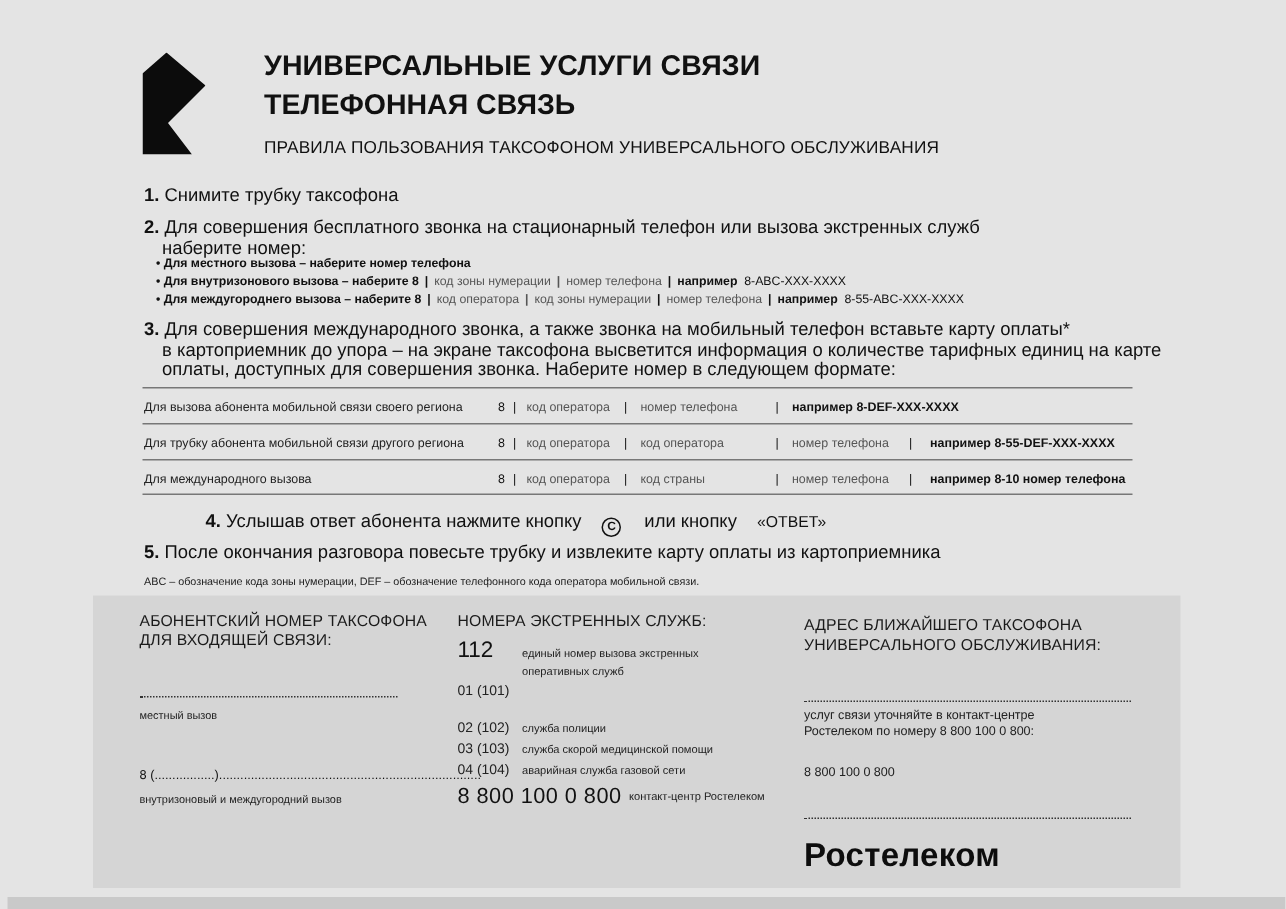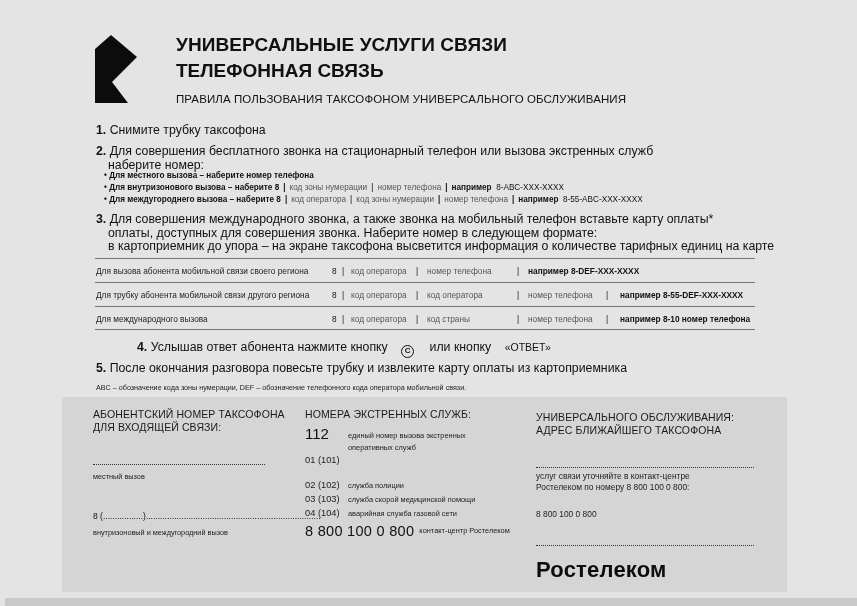--- a/index.html
+++ b/index.html
@@ -100,22 +100,22 @@
     <span class="strong">• Для внутризонового вызова – наберите  8</span><span class="sep">|</span><span class="muted">код зоны нумерации</span><span class="sep muted">|</span><span class="muted">номер телефона</span><span class="sep">|</span><span class="strong">например</span>&nbsp;&nbsp;<span>8-ABC-XXX-XXXX</span>
   </div>
   <div class="row">
     <span class="strong">• Для междугороднего вызова – наберите 8</span><span class="sep">|</span><span class="muted">код оператора</span><span class="sep muted">|</span><span class="muted">код зоны нумерации</span><span class="sep">|</span><span class="muted">номер телефона</span><span class="sep">|</span><span class="strong">например</span>&nbsp;&nbsp;<span>8-55-ABC-XXX-XXXX</span>
   </div>
 </div>
 
 <div class="abs s3">
   <b>3.</b>
   <span>Для совершения международного звонка, а также звонка на мобильный телефон вставьте карту оплаты*</span>
+  <span class="cont">в картоприемник до упора – на экране таксофона высветится информация о количестве тарифных единиц на карте</span>
   <span class="cont">оплаты, доступных для совершения звонка. Наберите номер в следующем формате:</span>
-  <span class="cont">в картоприемник до упора – на экране таксофона высветится информация о количестве тарифных единиц на карте</span>
 </div>
 
 <div class="abs table">
   <div class="trow">
     <span class="tlabel" style="left:1px">Для вызова абонента мобильной связи своего региона</span>
     <span class="tbold" style="left:237px; font-weight:400">8</span>
     <span style="left:247px">|</span>
     <span class="tmuted" style="left:256px">код оператора</span>
     <span style="left:321px">|</span>
     <span class="tmuted" style="left:332px">номер телефона</span>
@@ -198,22 +198,22 @@
       <div class="em-code">04 (104)</div>
       <div class="em-desc">аварийная служба газовой сети</div>
     </div>
     <div class="em-row" style="top:115px">
       <div class="em-big">8 800 100 0 800</div>
       <div class="em-desc em-big-desc">контакт-центр Ростелеком</div>
     </div>
   </div>
 
   <div class="col c3">
+    <div class="ph">АДРЕС БЛИЖАЙШЕГО ТАКСОФОНА</div>
     <div class="ph">УНИВЕРСАЛЬНОГО ОБСЛУЖИВАНИЯ:</div>
-    <div class="ph">АДРЕС БЛИЖАЙШЕГО ТАКСОФОНА</div>
     <div class="line1"></div>
     <div class="info">
       <div>услуг связи уточняйте в контакт-центре</div>
       <div>Ростелеком по номеру 8 800 100 0 800:</div>
     </div>
     <div class="info2">
       <div>8 800 100 0 800</div>
     </div>
     <div class="line2"></div>
     <div class="brand">Ростелеком</div>

